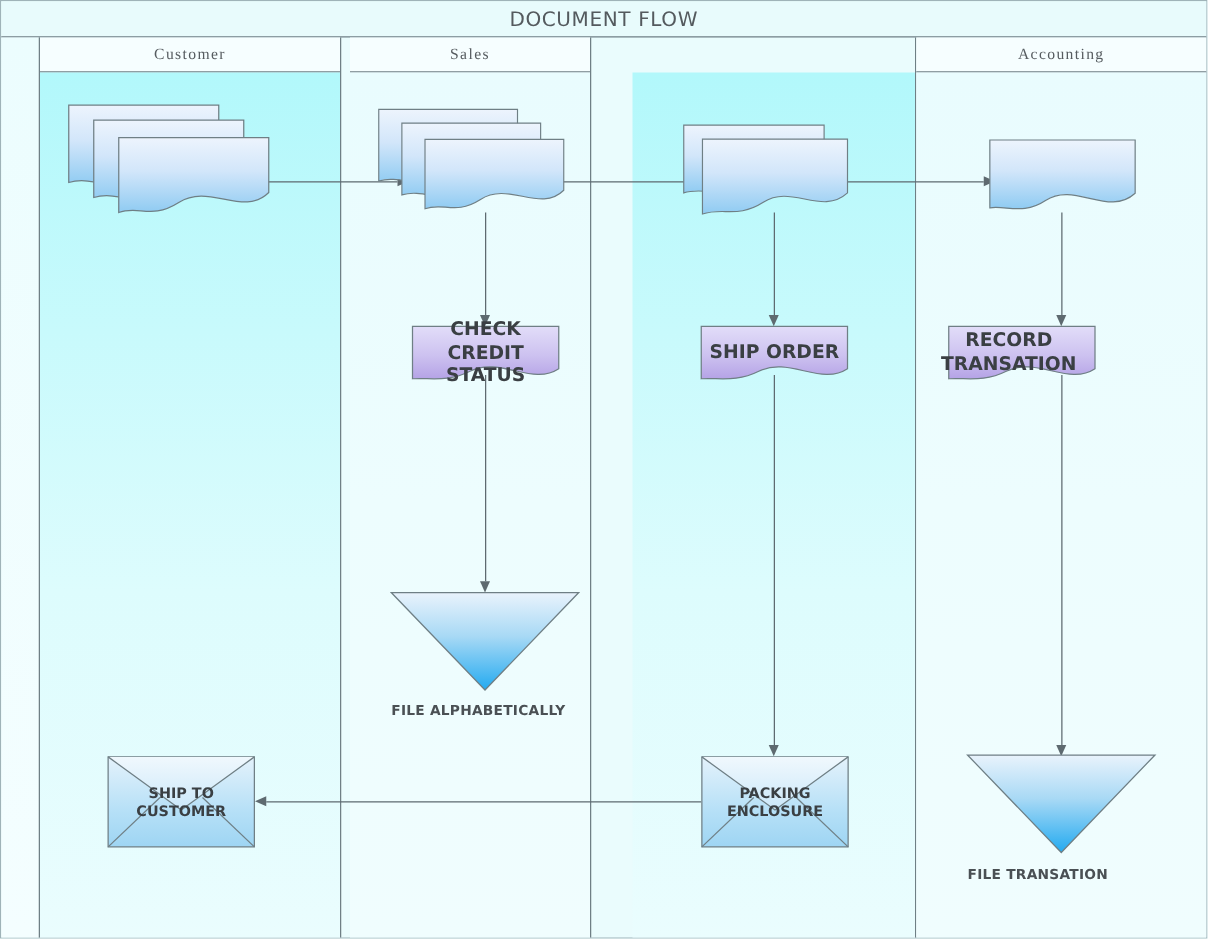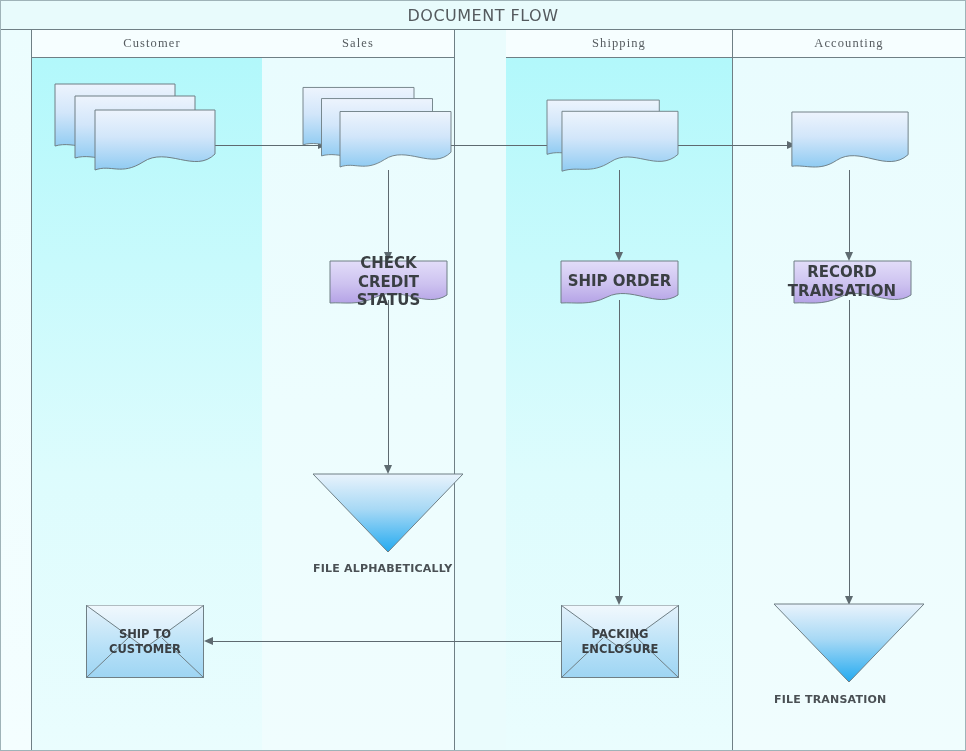--- a/index.html
+++ b/index.html
@@ -70,31 +70,28 @@
 
   <div class="lane-gutter"></div>
 
   <div class="lane" style="left:32px;width:241px;">
     <div class="lane-head">
       <span>Customer</span>
     </div>
     <div class="lane-body bright"></div>
   </div>
 
-  <div class="lane" style="left:262px;width:193px;">
+  <div class="lane" style="left:280px;width:193px;">
     <div class="lane-head">
       <span>Sales</span>
     </div>
     <div class="lane-body pale"></div>
   </div>
 
   <div class="lane" style="left:506px;width:227px;">
-    <div class="lane-head">
-      <span>Shipping</span>
-    </div>
     <div class="lane-body bright"></div>
   </div>
 
   <div class="lane last" style="left:733px;width:232px;">
     <div class="lane-head">
       <span>Accounting</span>
     </div>
     <div class="lane-body pale"></div>
   </div>
 
@@ -193,21 +190,21 @@
     <div class="shape-label small" style="top:-3px;">CHECK CREDIT STATUS</div>
   </div>
 
   <div class="shape" style="left:561px;top:261px;width:117px;height:48px;">
     <svg width="117" height="48" viewBox="0 0 117 48">
       <path d="M0,0 H117 V34 C96,48 70,24 46,36 C28,45 14,41 0,42 Z" fill="url(#gPurple)" stroke="#6f7f85" stroke-width="1"></path>
     </svg>
     <div class="shape-label small" style="top:-4px;">SHIP ORDER</div>
   </div>
 
-  <div class="shape" style="left:794px;top:261px;width:96px;height:48px;">
+  <div class="shape" style="left:759px;top:261px;width:96px;height:48px;">
     <svg width="117" height="48" viewBox="0 0 117 48">
       <path d="M0,0 H117 V34 C96,48 70,24 46,36 C28,45 14,41 0,42 Z" fill="url(#gPurple)" stroke="#6f7f85" stroke-width="1"></path>
     </svg>
     <div class="shape-label small" style="top:-3px;">RECORD TRANSATION</div>
   </div>
 
   <div class="shape" style="left:313px;top:474px;">
     <svg width="150" height="78" viewBox="0 0 150 78">
       <path d="M0,0 H150 L75,78 Z" fill="url(#gTri)" stroke="#6f7f85" stroke-width="1"></path>
     </svg>

